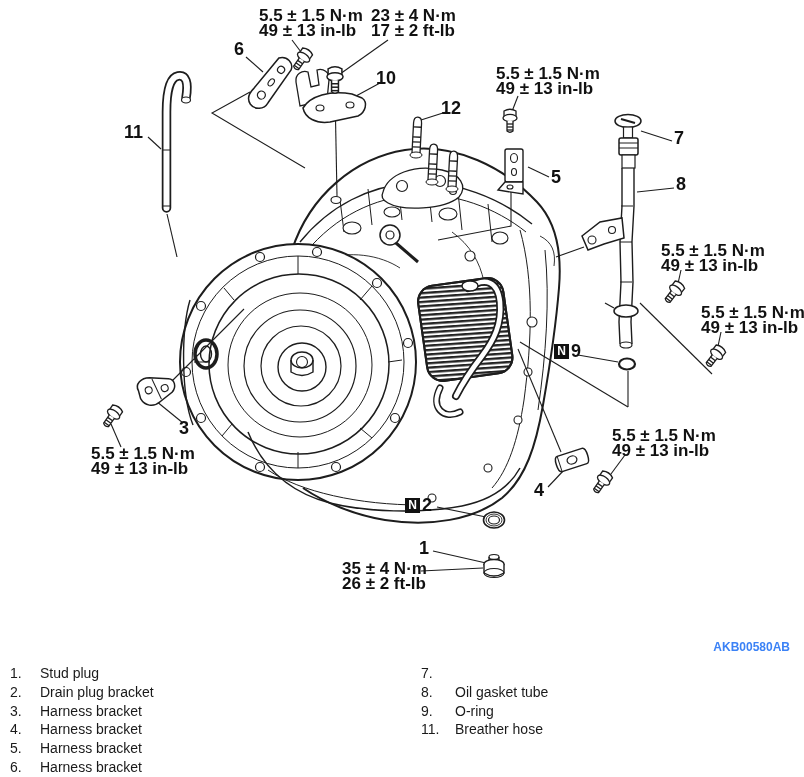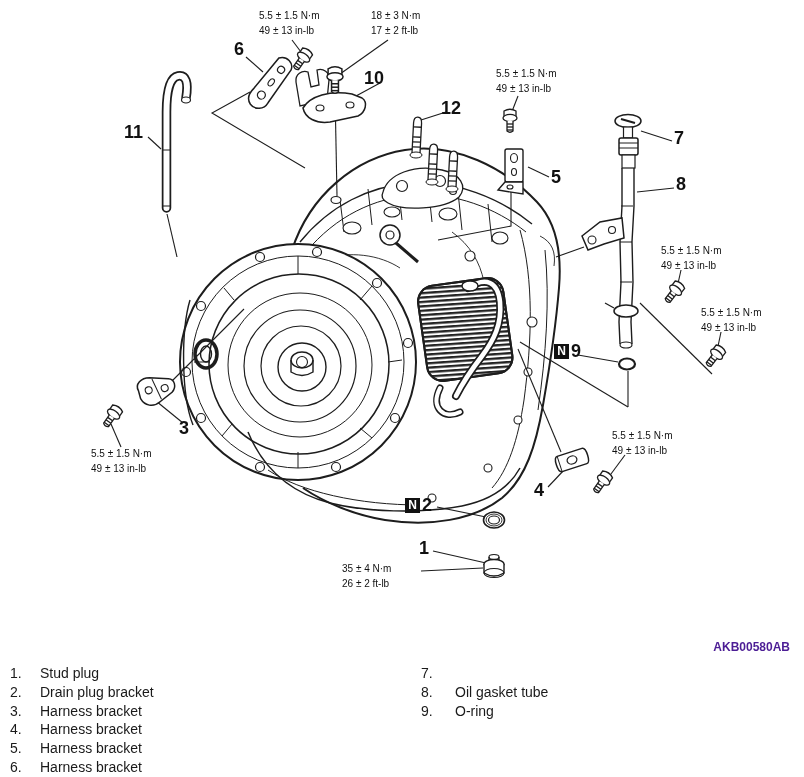--- a/index.html
+++ b/index.html
@@ -1,25 +1,25 @@
 <!DOCTYPE html>
 <html><head>
 <meta charset="utf-8">
 <style>
   html,body{margin:0;padding:0;background:#fff;}
   .stage{position:relative;width:804px;height:777px;background:#fff;overflow:hidden;
          font-family:"Liberation Sans", sans-serif;color:#111;}
   .art{position:absolute;left:0;top:0;}
-  .torque{position:absolute;font-weight:normal;font-size:10px;line-height:15px;white-space:nowrap;color:#111;}
+  .torque{position:absolute;font-weight:bold;font-size:17px;line-height:15px;white-space:nowrap;color:#111;}
   .callout{position:absolute;font-weight:bold;font-size:18px;line-height:18px;color:#111;
            display:flex;align-items:center;}
   .nbox{display:inline-flex;align-items:center;justify-content:center;width:15px;height:15px;
         background:#111;color:#fff;font-size:12px;font-weight:bold;margin-right:2px;}
   .figcode{position:absolute;left:638px;top:640px;width:152px;text-align:right;
-           font-weight:bold;font-size:12px;color:#4c1d95;}
+           font-weight:bold;font-size:12px;color:#3b82f6;}
   .legend{position:absolute;top:664px;font-size:14px;line-height:18.8px;color:#1a1a1a;}
   .legend.colL{left:10px;width:390px;}
   .legend.colR{left:421px;width:370px;}
   .legend-row{display:flex;}
   .legend-row .ln{flex:0 0 30px;}
   .legend.colR .legend-row .ln{flex:0 0 34px;}
 </style>
 </head>
 <body>
 
@@ -270,21 +270,21 @@
       <use href="#bolt" transform="translate(603,481) rotate(35)"></use>
       <use href="#bolt" transform="translate(113,415) rotate(35)"></use>
     </g>
   </svg>
 
   <div class="torque" style="left:259px;top:8px">
     <div>5.5 ± 1.5 N·m</div>
     <div>49 ± 13 in-lb</div>
   </div>
   <div class="torque" style="left:371px;top:8px">
-    <div>18 ± 3 N·m</div>
+    <div>23 ± 4 N·m</div>
     <div>17 ± 2 ft-lb</div>
   </div>
   <div class="torque" style="left:496px;top:66px">
     <div>5.5 ± 1.5 N·m</div>
     <div>49 ± 13 in-lb</div>
   </div>
   <div class="torque" style="left:661px;top:243px">
     <div>5.5 ± 1.5 N·m</div>
     <div>49 ± 13 in-lb</div>
   </div>
@@ -327,21 +327,21 @@
   <div class="callout" style="left:674px;top:129px">
       <span>7</span>
     </div>
   <div class="callout" style="left:676px;top:175px">
       <span>8</span>
     </div>
   <div class="callout" style="left:554px;top:342px">
       <span class="nbox">N</span>
       <span>9</span>
     </div>
-  <div class="callout" style="left:364px;top:69px">
+  <div class="callout" style="left:376px;top:69px">
       <span>10</span>
     </div>
   <div class="callout" style="left:124px;top:123px">
       <span>11</span>
     </div>
   <div class="callout" style="left:441px;top:99px">
       <span>12</span>
     </div>
 
   <div class="figcode">AKB00580AB</div>
@@ -377,15 +377,19 @@
         <span class="ln">7.</span>
       </div>
     <div class="legend-row">
         <span class="ln">8.</span>
         <span class="lt">Oil gasket tube</span>
       </div>
     <div class="legend-row">
         <span class="ln">9.</span>
         <span class="lt">O-ring</span>
       </div>
+    <div class="legend-row">
+        <span class="ln">11.</span>
+        <span class="lt">Breather hose</span>
+      </div>
   </div>
 
 </div>
 
 </body></html>

